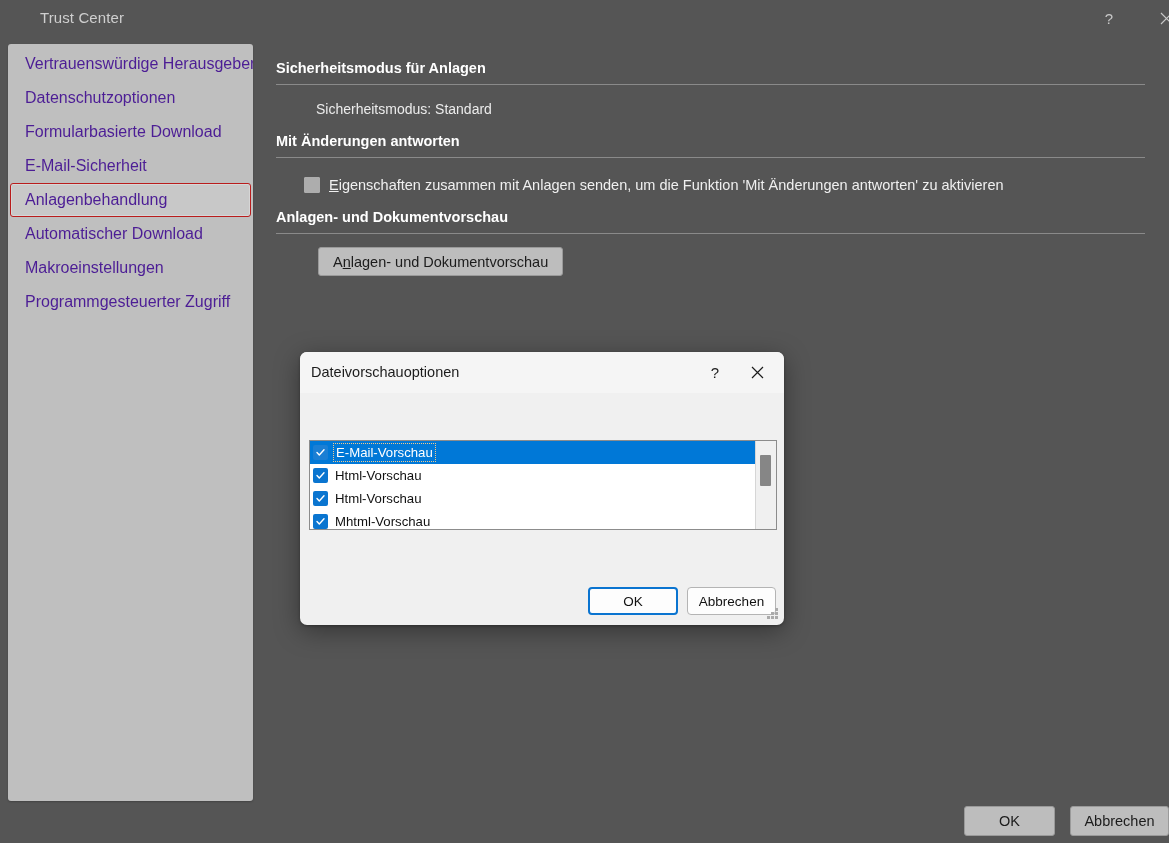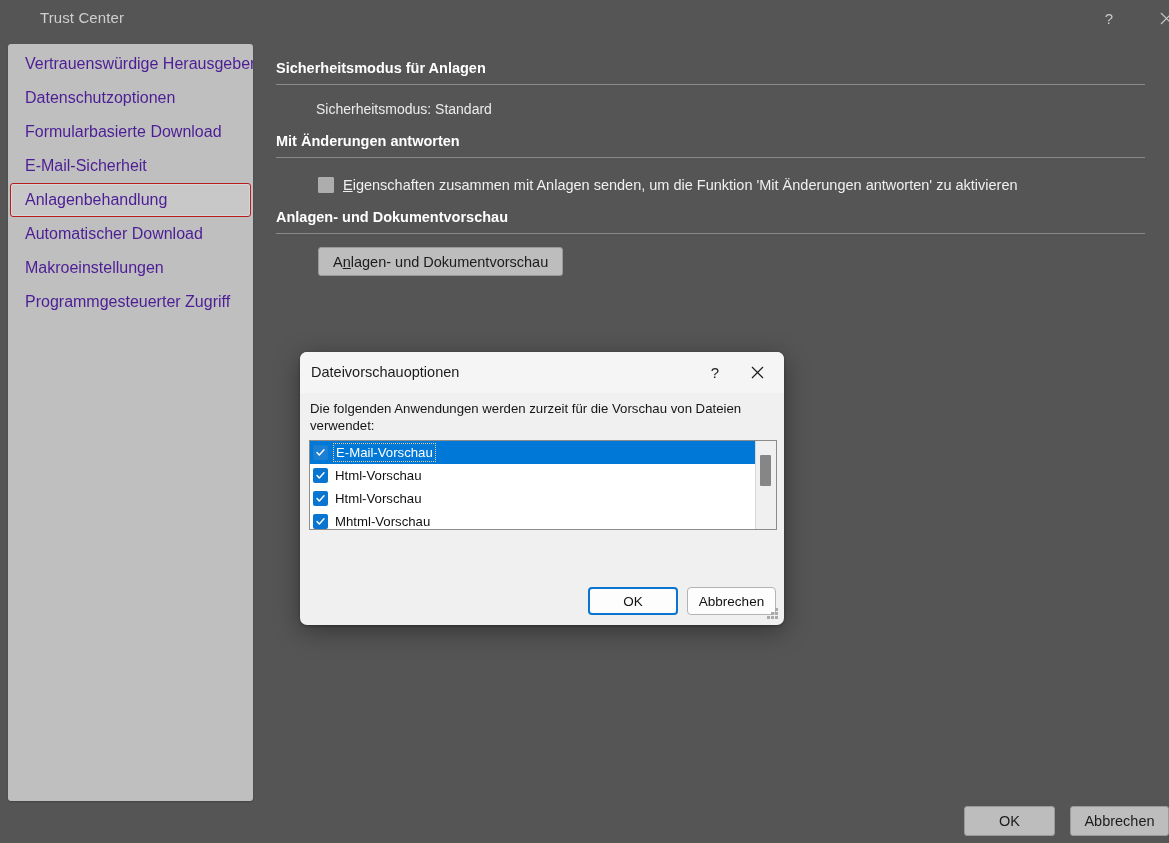--- a/index.html
+++ b/index.html
@@ -69,21 +69,21 @@
   .rule {
     height: 1px; background: #8a8a8a;
     width: 869px; margin-top: 8px;
   }
   .sub-text {
     font-size: 14px; color: #ececec;
     margin-left: 40px; margin-top: 16px;
   }
   .checkrow {
     display: flex; align-items: center;
-    margin-left: 42px; margin-top: 19px; text-align: center;
+    margin-left: 28px; margin-top: 19px; text-align: center;
   }
   .cb {
     width: 14px; height: 14px; background: #adadad;
     border: 1px solid #adadad; border-radius: 1px;
     margin-right: 9px; flex: none;
   }
   .cb-label { font-size: 14.5px; color: #f0f0f0; white-space: nowrap; }
   .acc { text-decoration: underline; }
   .gray-btn {
     margin-left: 42px; margin-top: 13px;
@@ -261,21 +261,20 @@
       <div class="dlg-tb dlg-help">
         <span>?</span>
       </div>
       <div class="dlg-tb dlg-close">
         <svg width="13" height="13" viewBox="0 0 13 13">
             <path d="M1 1 L12 12 M12 1 L1 12" stroke="#1c1c1c" stroke-width="1.2" fill="none"></path>
           </svg>
       </div>
     </div>
 
-    <div class="dlg-desc">Die folgenden Anwendungen werden zurzeit für die Vorschau von Dateien verwendet:</div>
 
     <div class="listbox">
       <div class="lb-inner" id="listrows">
           <div class="lrow sel">
             <span class="lcheck">
               <svg width="11" height="11" viewBox="0 0 11 11">
                 <path d="M2 5.6 L4.3 8 L9 2.8" stroke="#ffffff" stroke-width="1.4" fill="none" stroke-linecap="round" stroke-linejoin="round"></path>
               </svg>
             </span>
             <span class="ltext">E-Mail-Vorschau</span>

